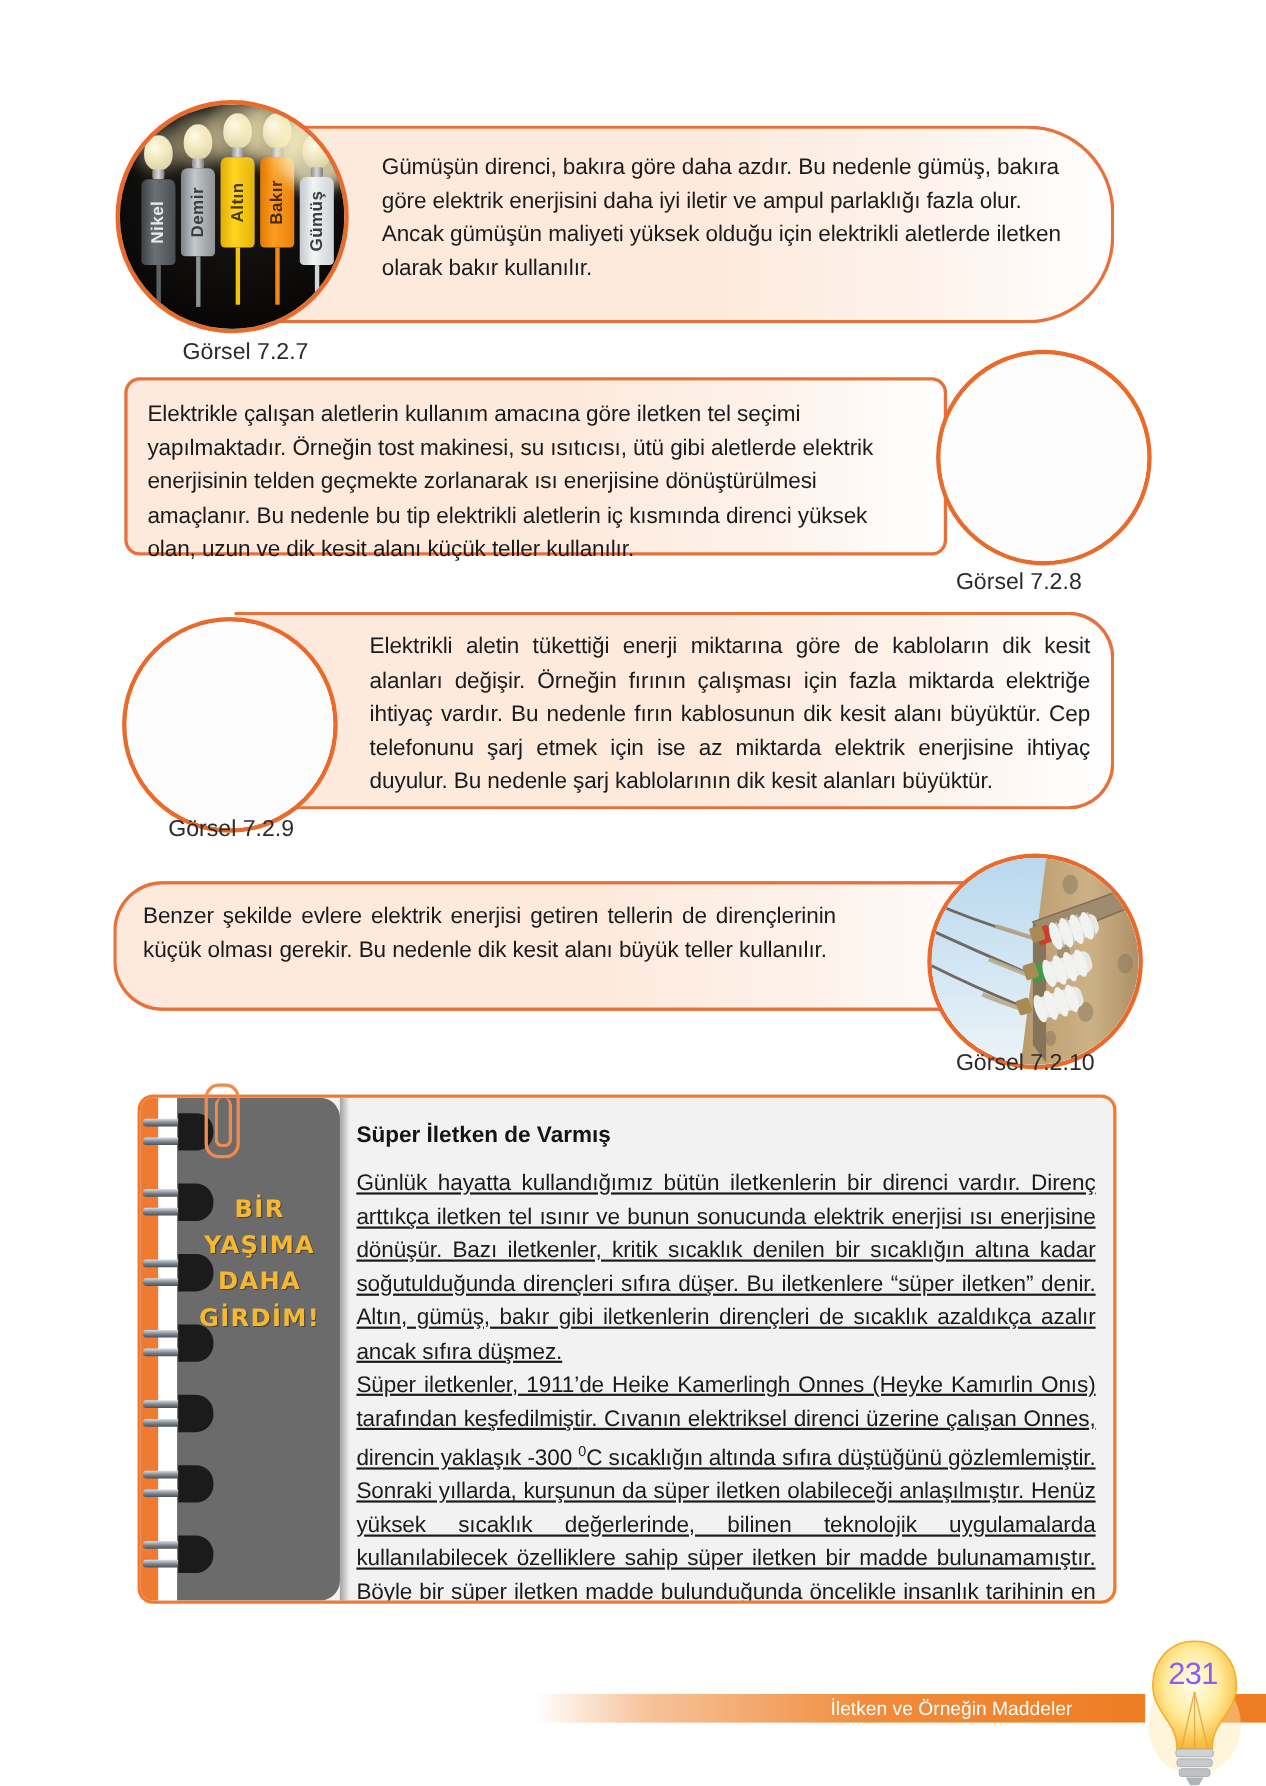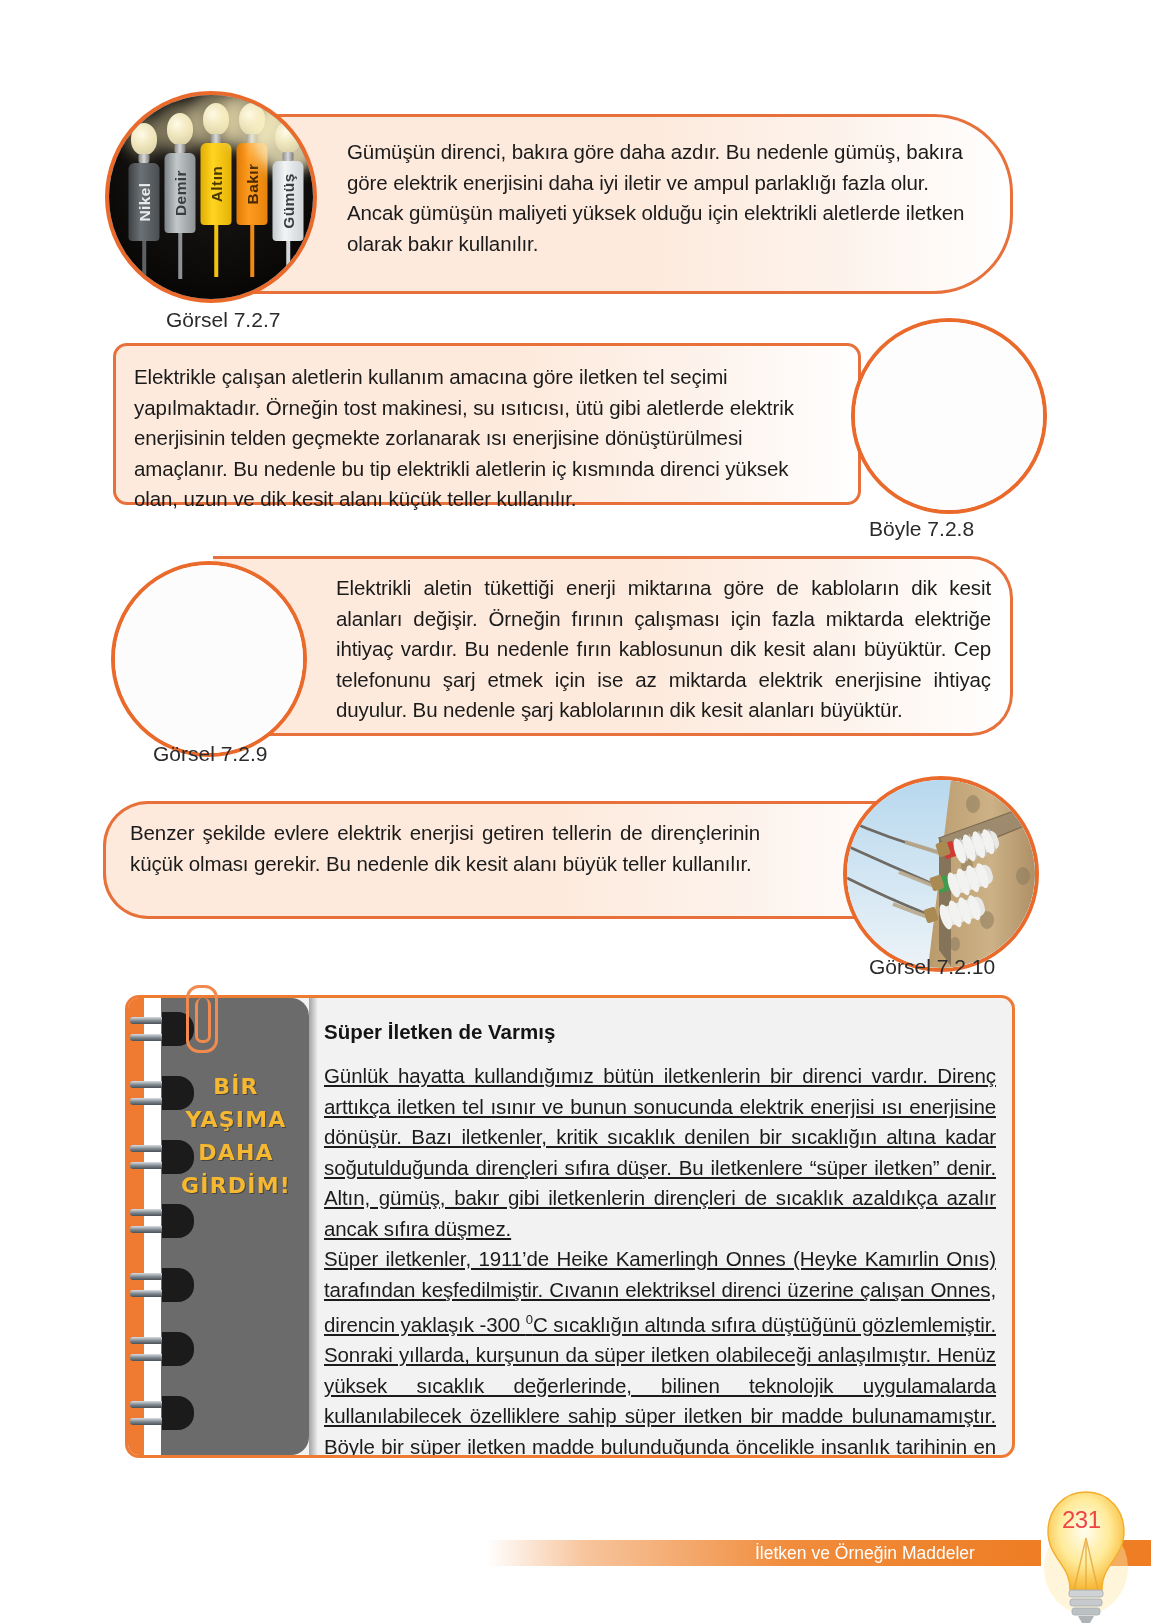--- a/index.html
+++ b/index.html
@@ -242,22 +242,22 @@
     white-space: nowrap;
   }
   .footer-right-block {
     position: absolute;
     height: 26px;
     background: #ee7d24;
   }
   .bulb-foot { position: absolute; z-index: 9; }
   .page-number {
     position: absolute;
-    font-size: 24px;
-    color: #ef4444;
+    font-size: 28px;
+    color: #8b5cf6;
     z-index: 10;
     letter-spacing: -0.5px;
   }
 </style>
 </head>
 <body>
 
 <div class="page">
 
   <div class="bubble" style="left:213px; top:114px; width:800px; height:180px; border-radius:0 79px 79px 0; border-left:none;">
@@ -346,21 +346,21 @@
 
       <path d="M136 144 Q172 150 166 176 Q162 190 146 186" fill="none" stroke="#e9ebec" stroke-width="4"></path>
       <path d="M56 148 Q40 160 54 172" fill="none" stroke="#e9ebec" stroke-width="4"></path>
 
       <rect x="132" y="172" width="26" height="15" rx="4" fill="#f4f5f6" stroke="#dcdfe1" stroke-width="1"></rect>
       <circle cx="162" cy="179" r="10" fill="#e7eaec" stroke="#cfd3d6" stroke-width="1.2"></circle>
       <circle cx="159" cy="176" r="2" fill="#9aa0a5"></circle>
       <circle cx="159" cy="183" r="2" fill="#9aa0a5"></circle>
     </svg>
   </div>
-  <div class="caption" style="left:869px; top:517px;">Böyle 7.2.8</div>
+  <div class="caption" style="left:869px; top:517px;">Görsel 7.2.8</div>
 
   <div class="bubble" style="left:213px; top:556px; width:800px; height:180px; border-radius:0 42px 42px 0; border-left:none;">
     <div class="bubble-text" style="position:absolute; left:123px; top:14px; width:655px; text-align:justify;">Elektrikli aletin tükettiği enerji miktarına göre de kabloların dik kesit alanları değişir. Örneğin fırının çalışması için fazla miktarda elektriğe ihtiyaç vardır. Bu nedenle fırın kablosunun dik kesit alanı büyüktür. Cep telefonunu şarj etmek için ise az miktarda elektrik enerjisine ihtiyaç duyulur. Bu nedenle şarj kablolarının dik kesit alanları büyüktür.</div>
   </div>
 
   <div class="circle-photo" style="left:111px; top:561px; width:196px; height:196px;">
     <div class="cable-bg"></div>
     <svg viewBox="0 0 196 196" width="196" height="196">
       <g fill="none" stroke="#e3e5e7" stroke-width="7" stroke-linecap="round">
         <path d="M36 118 Q12 104 26 86 Q44 64 78 72 Q110 80 120 60 Q132 38 156 52 Q176 66 166 96 Q158 124 124 126"></path>
@@ -477,21 +477,21 @@
     </svg>
   </div>
   <div class="caption" style="left:869px; top:955px;text-align:center;">Görsel 7.2.10</div>
 
   <div class="notebook" style="left:125px; top:995px; width:890px; height:463px;">
     <div class="nb-orange-strip"></div>
     <div class="nb-white-gap"></div>
     <div class="nb-cover"></div>
     <div class="nb-cover-shadow"></div>
 
-    <div class="nb-handwrite" style="top:72px;">
+    <div class="nb-handwrite" style="top:85px;">
       <div>BİR</div>
       <div>YAŞIMA</div>
       <div>DAHA</div>
       <div>GİRDİM!</div>
     </div>
 
     <div class="nb-ring" style="top:14px;">
       <div class="bar top"></div>
         <div class="bar bot"></div>
         <div class="cap"></div>

